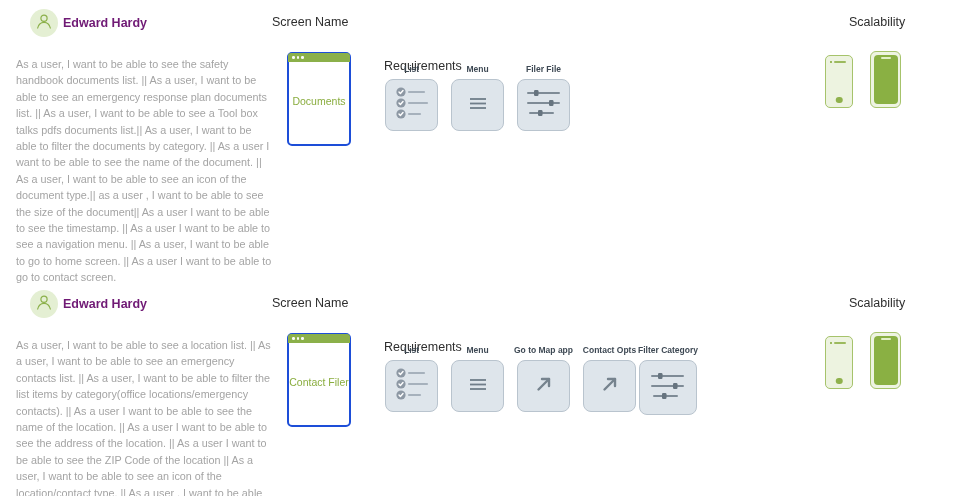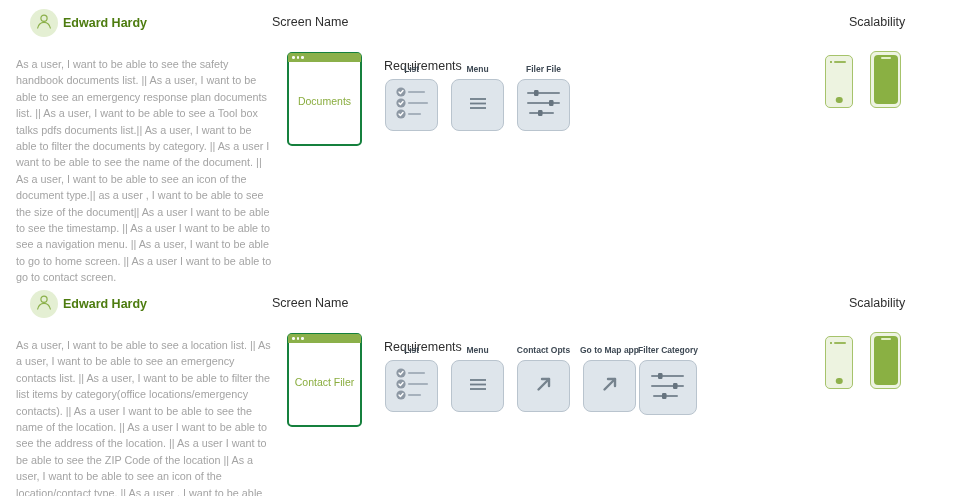--- a/index.html
+++ b/index.html
@@ -5,31 +5,31 @@
   * { margin:0; padding:0; box-sizing:border-box; }
   html,body { width:955px; height:496px; background:#ffffff; overflow:hidden;
               font-family:"Liberation Sans", sans-serif; position:relative; }
 
   .row { position:absolute; left:0; width:955px; }
   #row0 { top:0; height:281px; }
   #row1 { top:281px; height:215px; }
 
   .avatar { position:absolute; left:30px; top:9px; width:28px; height:28px;
             border-radius:50%; background:#e4efd3; display:flex; align-items:center; justify-content:center; }
-  .user-name { position:absolute; left:63px; top:16px; font-size:12.5px; font-weight:700; color:#4d7c0f;text-align:center; }
+  .user-name { position:absolute; left:63px; top:16px; font-size:12.5px; font-weight:700; color:#701a75;text-align:center; }
 
   .story { position:absolute; left:16px; top:56px; width:258px;
            font-size:10.8px; line-height:16.4px; color:#a4a4a4; }
 
   .col-header { position:absolute; top:15px; font-size:12.5px; color:#2e2e2e; }
   .h-screen { left:272px; } .h-req { left:384px;margin-top:44px; } .h-scal { left:849px; }
 
   
-  .mockup { position:absolute; left:287px; top:52px; width:75px; height:94px;
-            border:2px solid #15803d; border-radius:5px; background:#ffffff; }
+  .mockup { position:absolute; left:287px; top:52px; width:64px; height:94px;
+            border:2px solid #1d4ed8; border-radius:5px; background:#ffffff; }
   .mockup-bar { height:9px; background:#8bb04a; display:flex; align-items:center;
                 padding-left:4px; gap:2px; margin:-1px -1px 0 -1px; border-radius:3px 3px 0 0; }
   .dot { width:2.5px; height:2.5px; border-radius:50%; background:#ffffff; opacity:.95; }
   .mockup-title { position:absolute; top:9px; bottom:6px; left:0; right:0; display:flex;
                   align-items:center; justify-content:center; color:#8aad3f; font-size:10.5px; }
 
   
   .reqs { position:absolute; left:385px; top:64px; display:flex; gap:13px; align-items:flex-start;text-align:right; }
   .req-group { display:flex; flex-direction:column; align-items:center; gap:5px; width:53px; flex:none; }
   .req-group.lg { width:38px; }
@@ -209,32 +209,32 @@
             <g stroke="#6f7d89" stroke-width="1.8">
                 <line x1="1" y1="2" x2="17" y2="2"></line>
                 <line x1="1" y1="6.5" x2="17" y2="6.5"></line>
                 <line x1="1" y1="11" x2="17" y2="11"></line>
               </g>
           </svg>
         </span>
       </div>
     </div>
     <div class="req-group">
-      <div class="req-label">Contact Opts</div>
+      <div class="req-label">Go to Map app</div>
       <div class="req-card">
         <span>
           <svg width="18" height="18" viewBox="0 0 18 18" fill="none" stroke="#76838e" stroke-width="2.4" stroke-linecap="round" stroke-linejoin="round">
             <path d="M3.5 14.5 L14 4"></path>
               <path d="M7 4 H14 V11"></path>
           </svg>
         </span>
       </div>
     </div>
     <div class="req-group">
-      <div class="req-label">Go to Map app</div>
+      <div class="req-label">Contact Opts</div>
       <div class="req-card">
         <span>
           <svg width="18" height="18" viewBox="0 0 18 18" fill="none" stroke="#76838e" stroke-width="2.4" stroke-linecap="round" stroke-linejoin="round">
             <path d="M3.5 14.5 L14 4"></path>
               <path d="M7 4 H14 V11"></path>
           </svg>
         </span>
       </div>
     </div>
     <div class="req-group lg">

